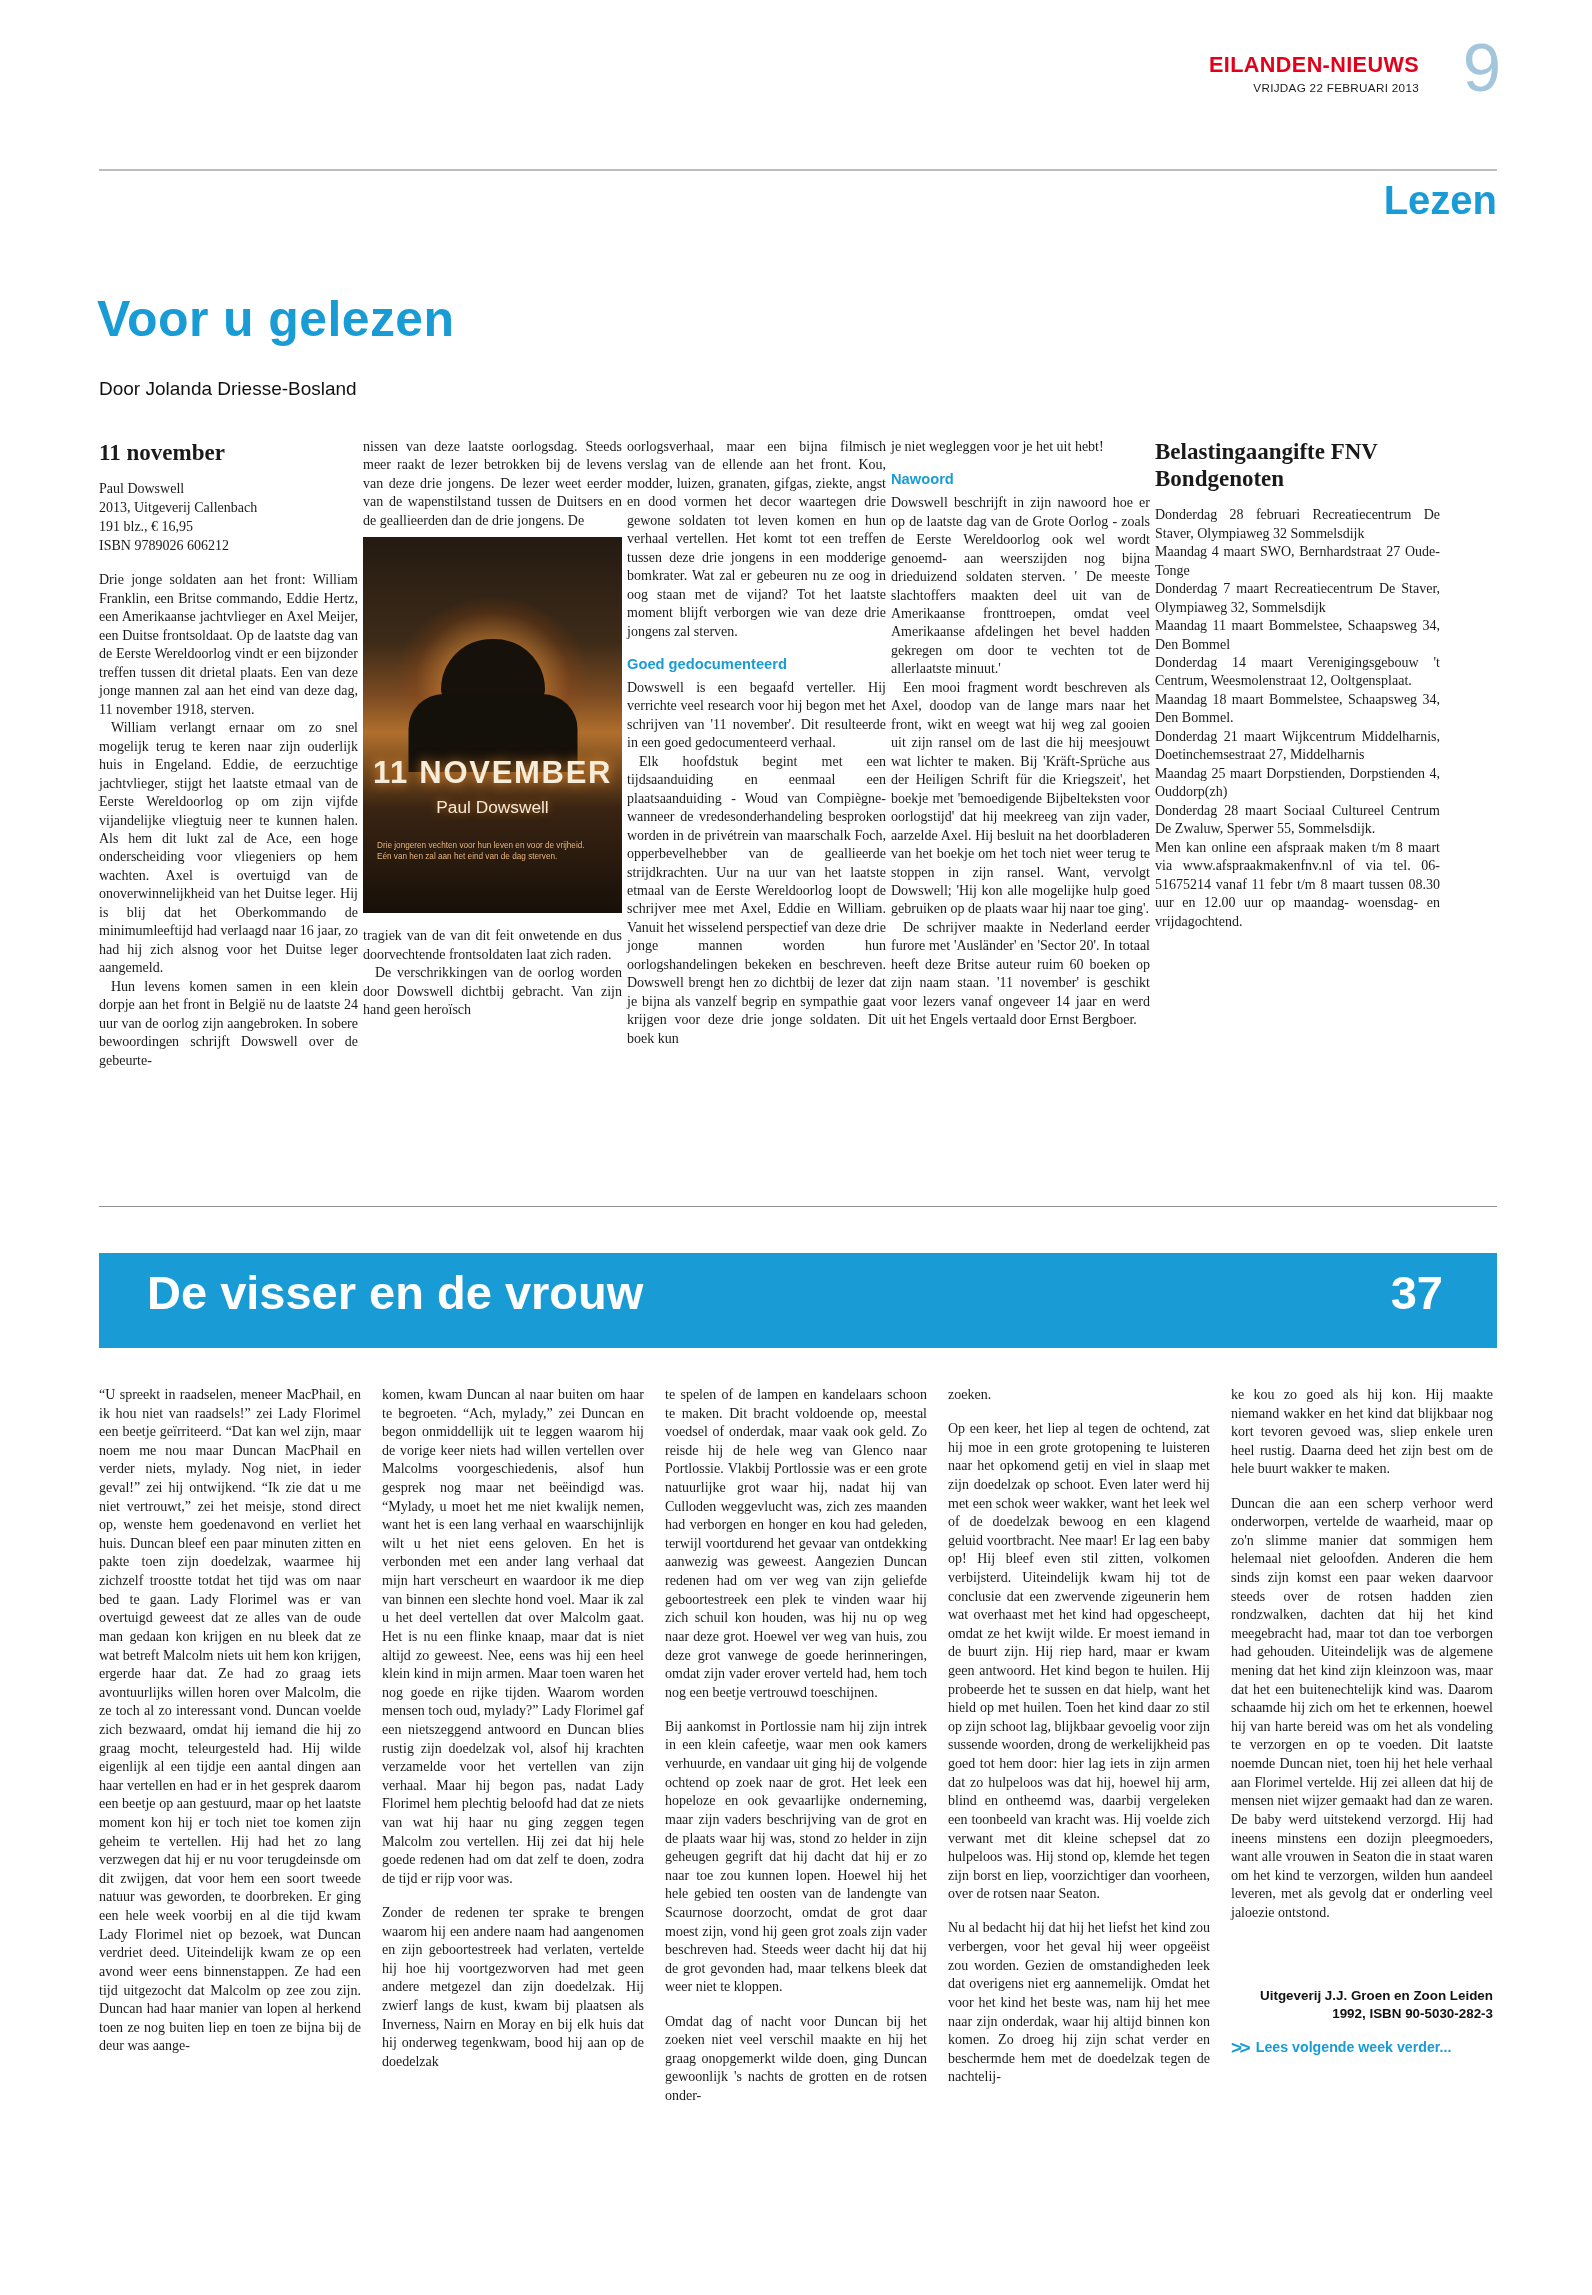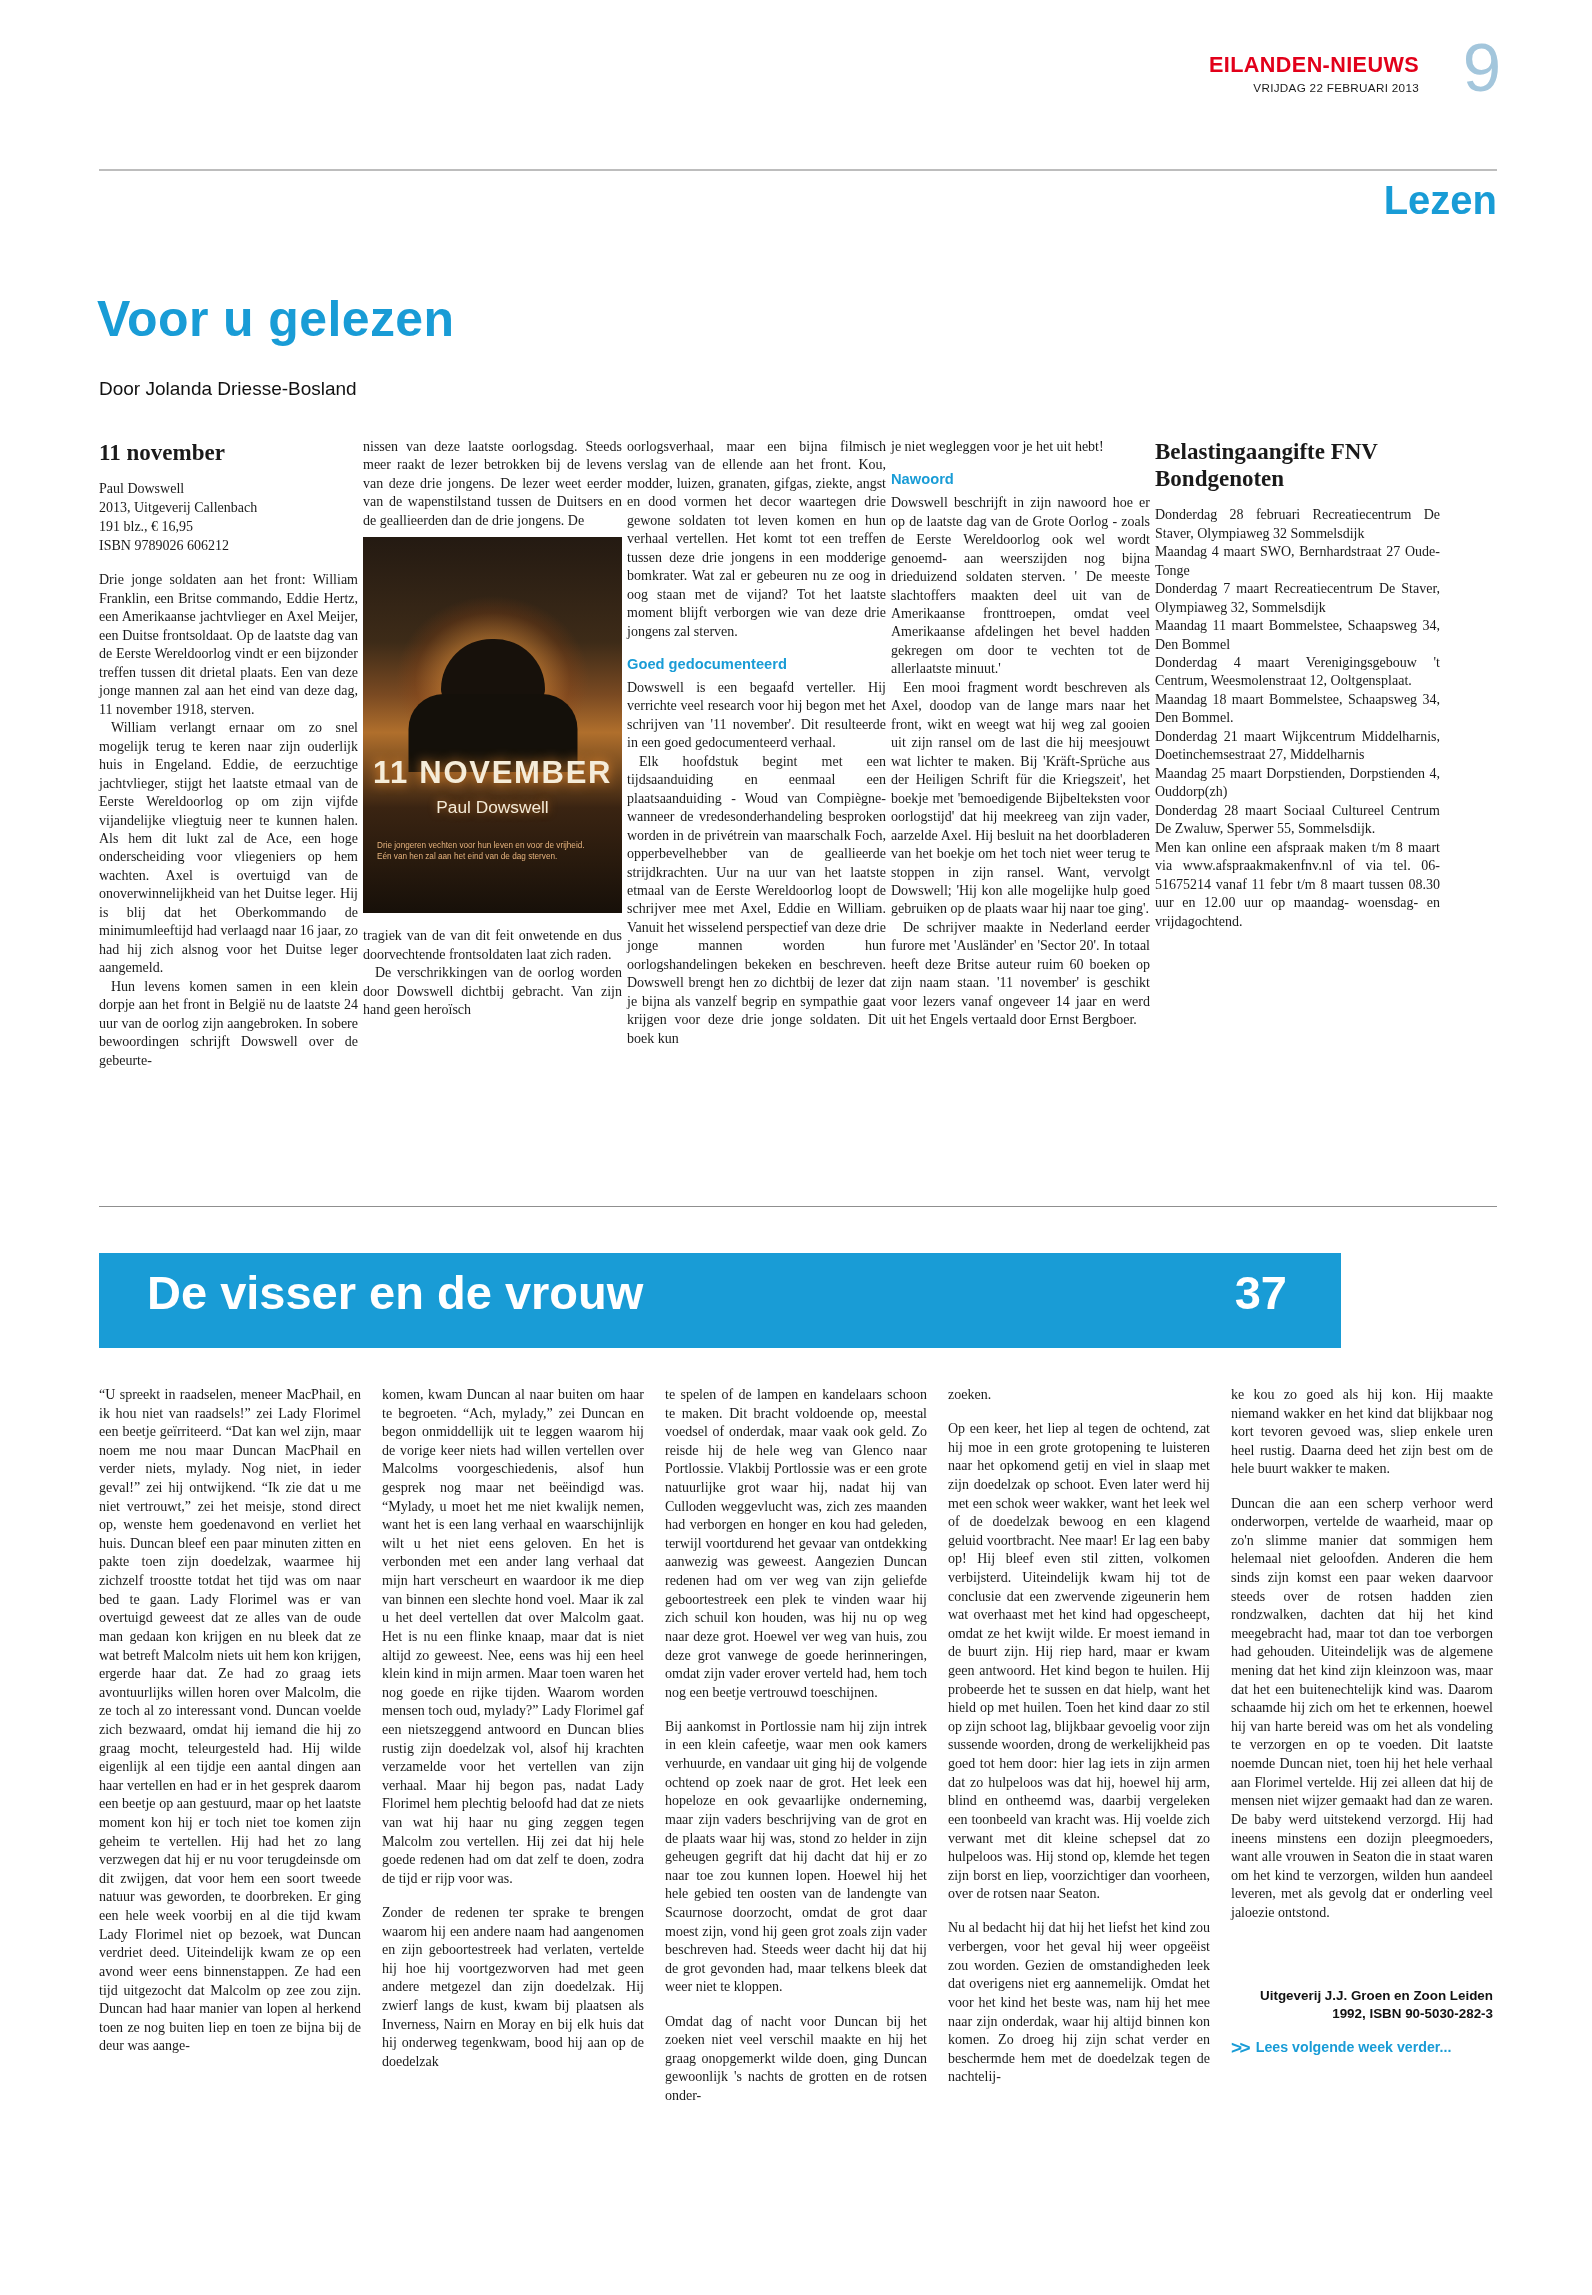--- a/index.html
+++ b/index.html
@@ -45,21 +45,21 @@
 
   
   .fnv { width:285px; font-size:14px; line-height:1.32; text-align:justify; }
   .fnv-title { font-size:23px; font-weight:bold; line-height:1.18; margin-bottom:14px; text-align:left; }
   .fnv .para { text-indent:0; }
 
   .mid-rule { position:absolute; top:1206px; left:99px; width:1398px; height:0.9px; background:#8f8f8f; }
 
   
   .banner {
-    position:absolute; top:1253px; left:99px; width:1242px; height:95px;
+    position:absolute; top:1253px; left:99px; width:1398px; height:95px;
     background:#199cd6; color:#fff; font-family:"Liberation Sans", sans-serif; font-weight:bold;
     display:flex; align-items:center; justify-content:space-between; padding:0 54px 16px 48px; font-size:47px;gap:30px;
   }
 
   
   .story-cols { position:absolute; top:1386px; left:99px; width:1398px; display:flex; gap:21px; }
   .scol { width:262px; font-size:14px; line-height:1.33; text-align:justify; }
   .scol .para + .para { margin-top:15.5px; }
 
   .serial-footer { margin-top:64px; font-family:"Liberation Sans", sans-serif; text-align:right; }
@@ -138,21 +138,21 @@
         </div>
     </div>
 
     <div class="fnv">
       <h2 class="fnv-title">Belastingaangifte FNV Bondgenoten</h2>
       <div>
           <p class="para">Donderdag 28 februari Recreatiecentrum De Staver, Olympiaweg 32 Sommelsdijk</p>
           <p class="para">Maandag 4 maart SWO, Bernhardstraat 27 Oude-Tonge</p>
           <p class="para">Donderdag 7 maart Recreatiecentrum De Staver, Olympiaweg 32, Sommelsdijk</p>
           <p class="para">Maandag 11 maart Bommelstee, Schaapsweg 34, Den Bommel</p>
-          <p class="para">Donderdag 4 maart Verenigingsgebouw 't Centrum, Weesmolenstraat 12, Ooltgensplaat.</p>
+          <p class="para">Donderdag 14 maart Verenigingsgebouw 't Centrum, Weesmolenstraat 12, Ooltgensplaat.</p>
           <p class="para">Maandag 18 maart Bommelstee, Schaapsweg 34, Den Bommel.</p>
           <p class="para">Donderdag 21 maart Wijkcentrum Middelharnis, Doetinchemsestraat 27, Middelharnis</p>
           <p class="para">Maandag 25 maart Dorpstienden, Dorpstienden 4, Ouddorp(zh)</p>
           <p class="para">Donderdag 28 maart Sociaal Cultureel Centrum De Zwaluw, Sperwer 55, Sommelsdijk.</p>
           <p class="para">Men kan online een afspraak maken t/m 8 maart via www.afspraakmakenfnv.nl of via tel. 06-51675214 vanaf 11 febr t/m 8 maart tussen 08.30 uur en 12.00 uur op maandag- woensdag- en vrijdagochtend.</p>
         </div>
     </div>
   </div>
 
   <div class="mid-rule"></div>

